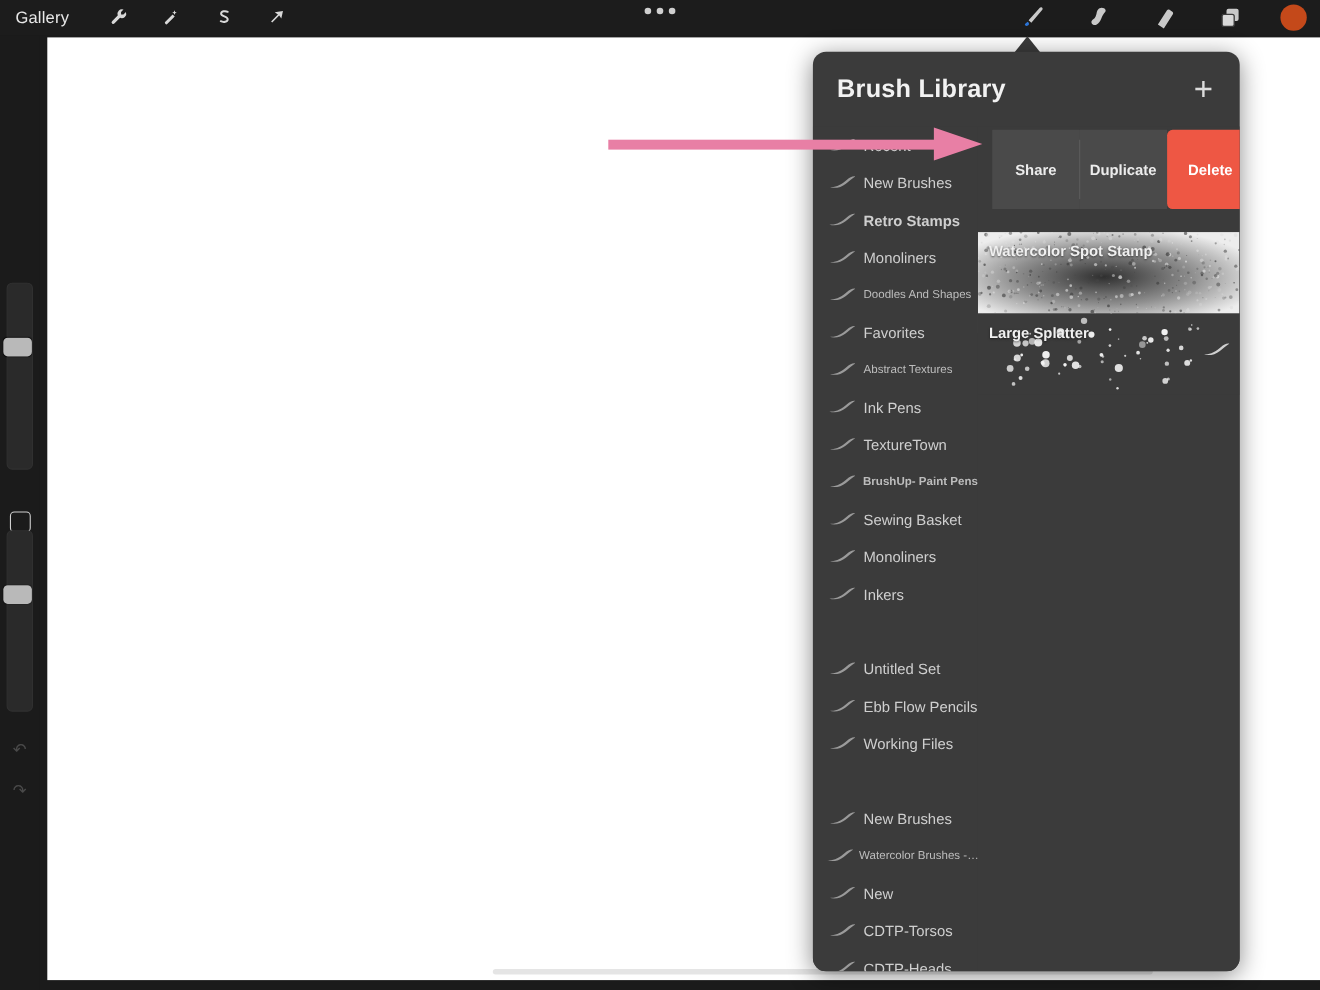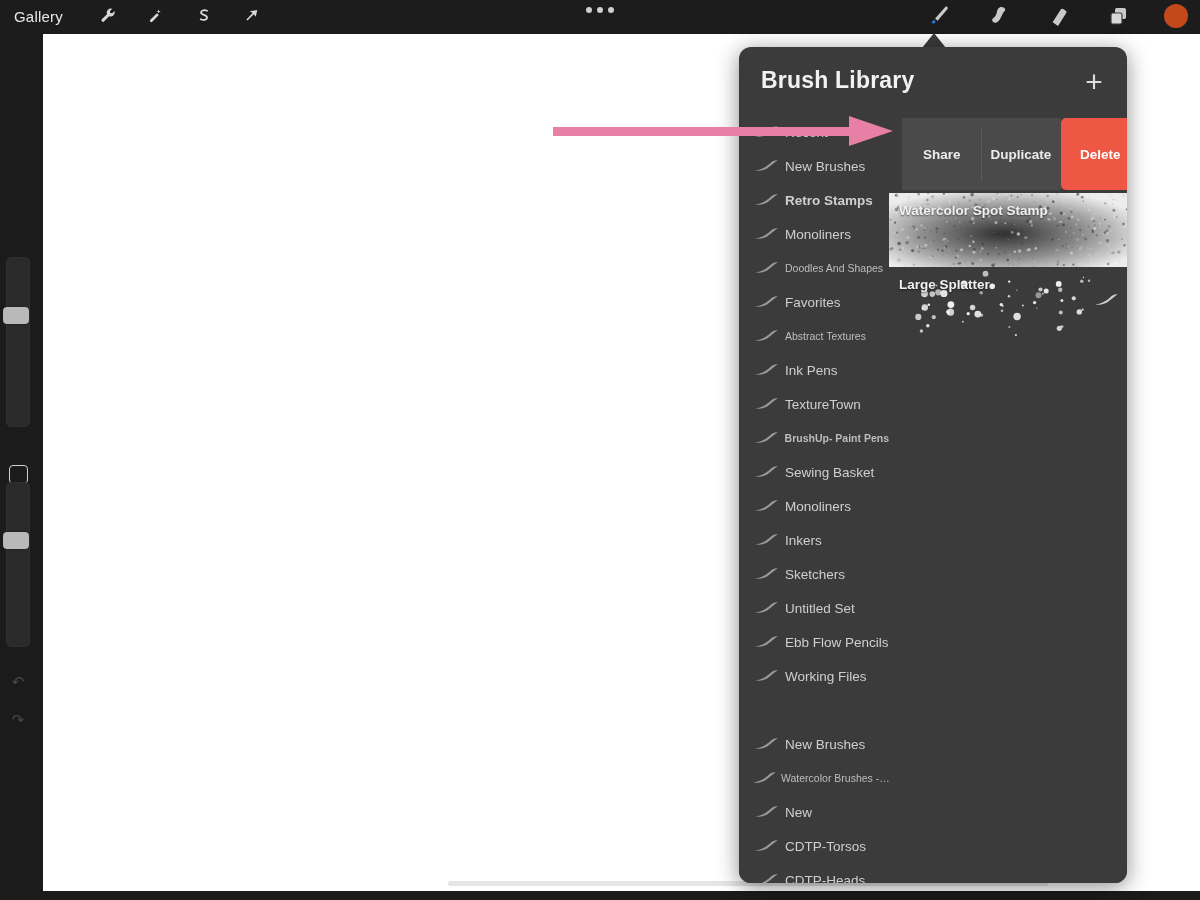--- a/index.html
+++ b/index.html
@@ -125,21 +125,21 @@
     color: #ececec; font-size: 13.5px; font-weight: bold; position: relative;
   }
   .ctx-btn + .ctx-btn::before {
     content: ""; position: absolute; left: 0; top: 9px; bottom: 9px;
     width: 1px; background: #5b5b5b;
   }
   .ctx-btn.danger { background: #ee5744; border-radius: 5px; color: #fff; }
   .ctx-btn.danger::before { display: none; }
 
   .brush-row {
-    position: absolute; left: 0; width: 238px; height: 92px; overflow: hidden;
+    position: absolute; left: 0; width: 238px; height: 92px; overflow: hidden; margin-top: 18px;
   }
   .brush-row.selected { background: #4c4c4c; }
   .brush-row .bname {
     position: absolute; left: 10px; top: 10px;
     color: #f0f0f0; font-size: 13.5px; font-weight: bold; z-index: 3;
     text-shadow: 0 1px 2px rgba(0,0,0,.55);
   }
   .brush-thumb {
     position: absolute; left: 0; top: 0; width: 238px; height: 74px;
   }
@@ -344,28 +344,20 @@
           </span>
           <span class="set-label">Monoliners</span>
         </div>
         <div class="set-item" style="top: 408px;">
           <span class="set-icon">
             <svg width="26" height="14" viewBox="0 0 26 14">
               <path d="M1 11c5 1 11-2 16-6.5C19.5 2.3 22 1 24.5 1.4 22 3 19 5.5 16 8c-4.5 3.8-11 4.6-15 3z" fill="#9a9a9a"></path>
             </svg>
           </span>
           <span class="set-label">Inkers</span>
-        </div>
-        <div class="set-item" style="top: 442px;">
-          <span class="set-icon">
-            <svg width="26" height="14" viewBox="0 0 26 14">
-              <path d="M1 11c5 1 11-2 16-6.5C19.5 2.3 22 1 24.5 1.4 22 3 19 5.5 16 8c-4.5 3.8-11 4.6-15 3z" fill="#9a9a9a"></path>
-            </svg>
-          </span>
-          <span class="set-label">Sketchers</span>
         </div>
         <div class="set-item" style="top: 476px;">
           <span class="set-icon">
             <svg width="26" height="14" viewBox="0 0 26 14">
               <path d="M1 11c5 1 11-2 16-6.5C19.5 2.3 22 1 24.5 1.4 22 3 19 5.5 16 8c-4.5 3.8-11 4.6-15 3z" fill="#9a9a9a"></path>
             </svg>
           </span>
           <span class="set-label">Untitled Set</span>
         </div>
         <div class="set-item" style="top: 510px;">

